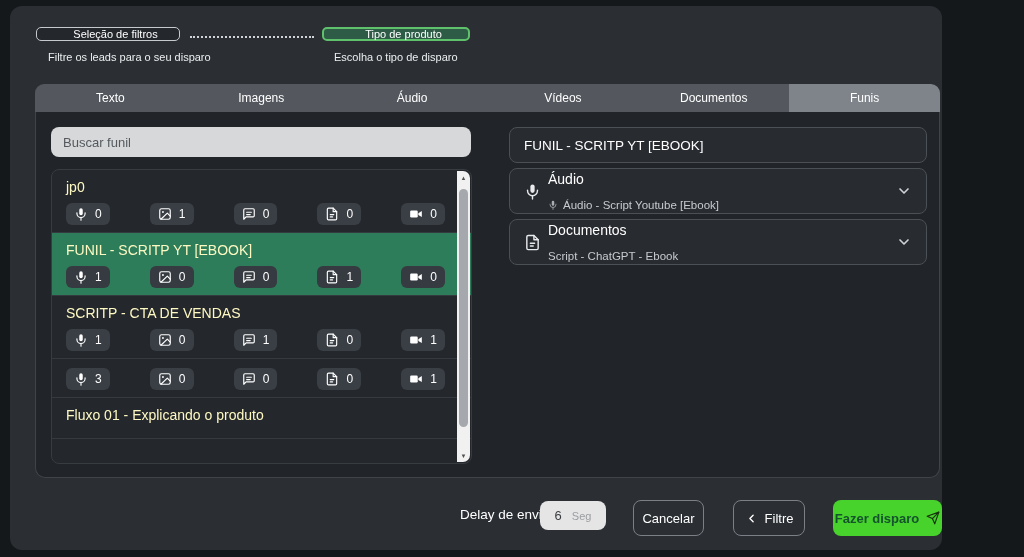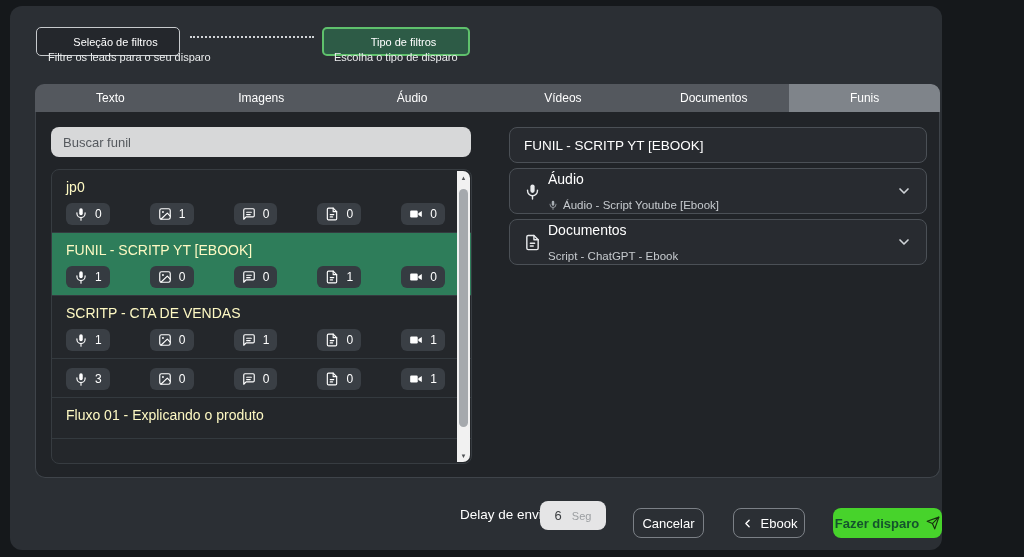--- a/index.html
+++ b/index.html
@@ -2,21 +2,21 @@
 <html><head>
 <meta charset="utf-8">
 <style>
   * { margin:0; padding:0; box-sizing:border-box; }
   html,body { width:1024px; height:557px; overflow:hidden; background:#15181b;
               font-family:"Liberation Sans", sans-serif; }
   .panel { position:absolute; left:10px; top:6px; width:932px; height:544px;
            background:#2b2f34; border-radius:12px; }
 
   
-  .step-btn { position:absolute; height:29px; display:flex; align-items:center; justify-content:center;
+  .step-btn { position:absolute; height:14px; display:flex; align-items:center; justify-content:center;
               border-radius:5px; font-size:11px; color:#fff; cursor:pointer;padding-left:15px; }
   .step-filter { left:26px; top:21px; width:144px; background:#24272c; border:1px solid #c7cacd; }
   .step-type { left:312px; top:21px; width:148px; background:#2d5b46; border:2px solid #5fc16c; }
   .step-dots { position:absolute; left:180px; top:30px; width:124px; border-top:2px dotted #d2d5d8; }
   .step-cap { position:absolute; top:45px; font-size:11px; color:#eceeef;margin-left:12px; }
   .cap-filter { left:26px; } .cap-type { left:312px; }
 
   
   .tabbar { position:absolute; left:25px; top:78px; width:905px; height:28px;
             background:#54585e; border-radius:9px 9px 0 0; display:flex; overflow:hidden; }
@@ -68,22 +68,22 @@
   .dsub { display:flex; align-items:center; gap:5px; margin-top:12px; color:#c7cbcf; font-size:11.5px; }
   .chev { width:16px; height:16px; color:#cfd3d7; flex:none; cursor:pointer; }
 
   
   .foot-label { position:absolute; left:450px; top:501px; color:#fff; font-size:13.5px; }
   .delay { position:absolute; left:530px; top:495px; width:66px; height:29px; background:#e5e5e6;
            border-radius:8px; display:flex; align-items:center; justify-content:center; gap:10px;
            cursor:text; }
   .delay .val { color:#3a3d40; font-size:13px; }
   .delay .unit { color:#9b9ea1; font-size:11px; }
-  .btn { position:absolute; top:494px; height:30px; border-radius:8px; display:flex; align-items:center;
-         justify-content:center; gap:7px; font-size:13px; cursor:pointer;margin-top:8px; }
+  .btn { position:absolute; top:494px; height:36px; border-radius:8px; display:flex; align-items:center;
+         justify-content:center; gap:7px; font-size:13px; cursor:pointer; }
   .btn-cancel { left:623px; width:71px; background:transparent; border:1px solid #7b8086; color:#fff; }
   .btn-back { left:723px; width:72px; background:transparent; border:1px solid #7b8086; color:#fff; }
   .btn-send { left:823px; width:109px; background:#47d32b; border:none; color:#14532d; font-weight:bold; }
   .btn-send .ic { color:#18300f; }
   .btn-back .chev { width:13px; height:13px; color:#fff; }
   svg { display:block; }
 </style>
 </head>
 <body>
 
@@ -127,21 +127,21 @@
   </defs>
 </svg>
 
 <div class="panel">
 
   <div class="step-btn step-filter">
       <span>Seleção de filtros</span>
     </div>
   <div class="step-dots"></div>
   <div class="step-btn step-type">
-      <span>Tipo de filtros</span>
+      <span>Tipo de produto</span>
     </div>
   <div class="step-cap cap-filter">Filtre os leads para o seu disparo</div>
   <div class="step-cap cap-type">Escolha o tipo de disparo</div>
 
   <div class="tabbar">
     <div class="tab">Texto</div>
     <div class="tab">Imagens</div>
     <div class="tab">Áudio</div>
     <div class="tab">Vídeos</div>
     <div class="tab">Documentos</div>
@@ -355,21 +355,21 @@
     <span class="val">6</span>
     <span class="unit">Seg</span>
   </div>
   <div class="btn btn-cancel">
       <span>Cancelar</span>
     </div>
   <div class="btn btn-back">
     <svg class="chev">
         <use href="#i-chev-left"></use>
       </svg>
-    <span>Ebook</span>
+    <span>Filtre</span>
   </div>
   <div class="btn btn-send">
     <span>Fazer disparo</span>
     <svg class="ic">
         <use href="#i-send"></use>
       </svg>
   </div>
 
 </div>
 

